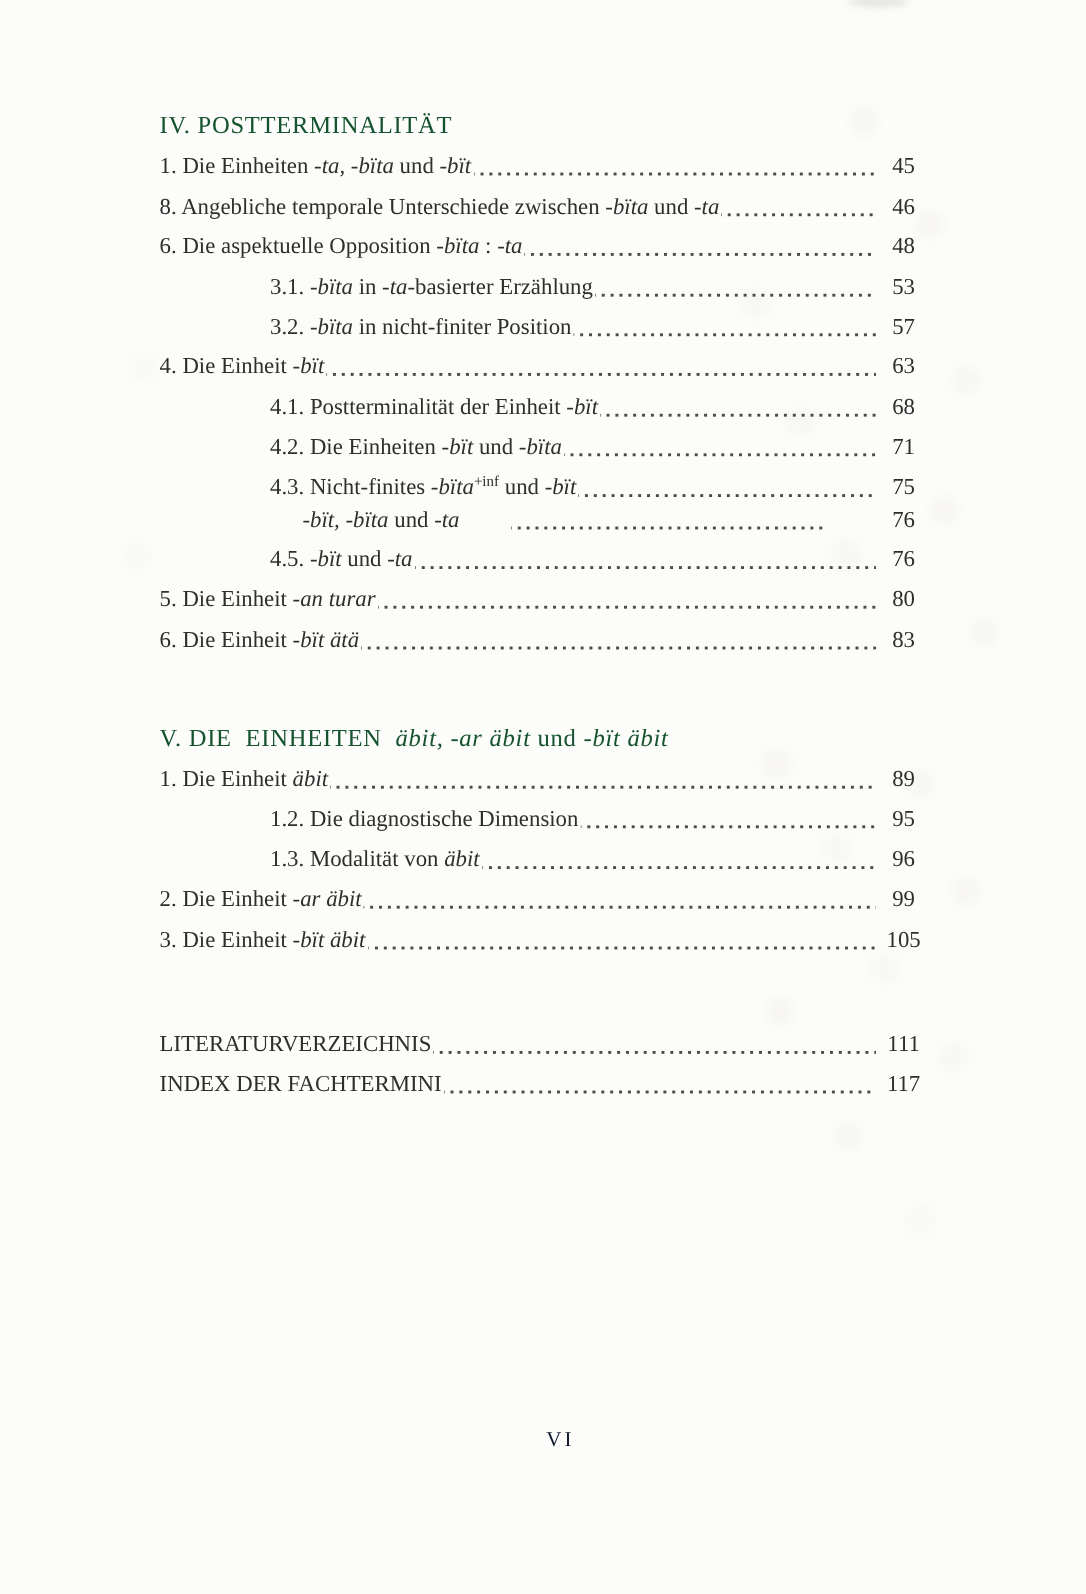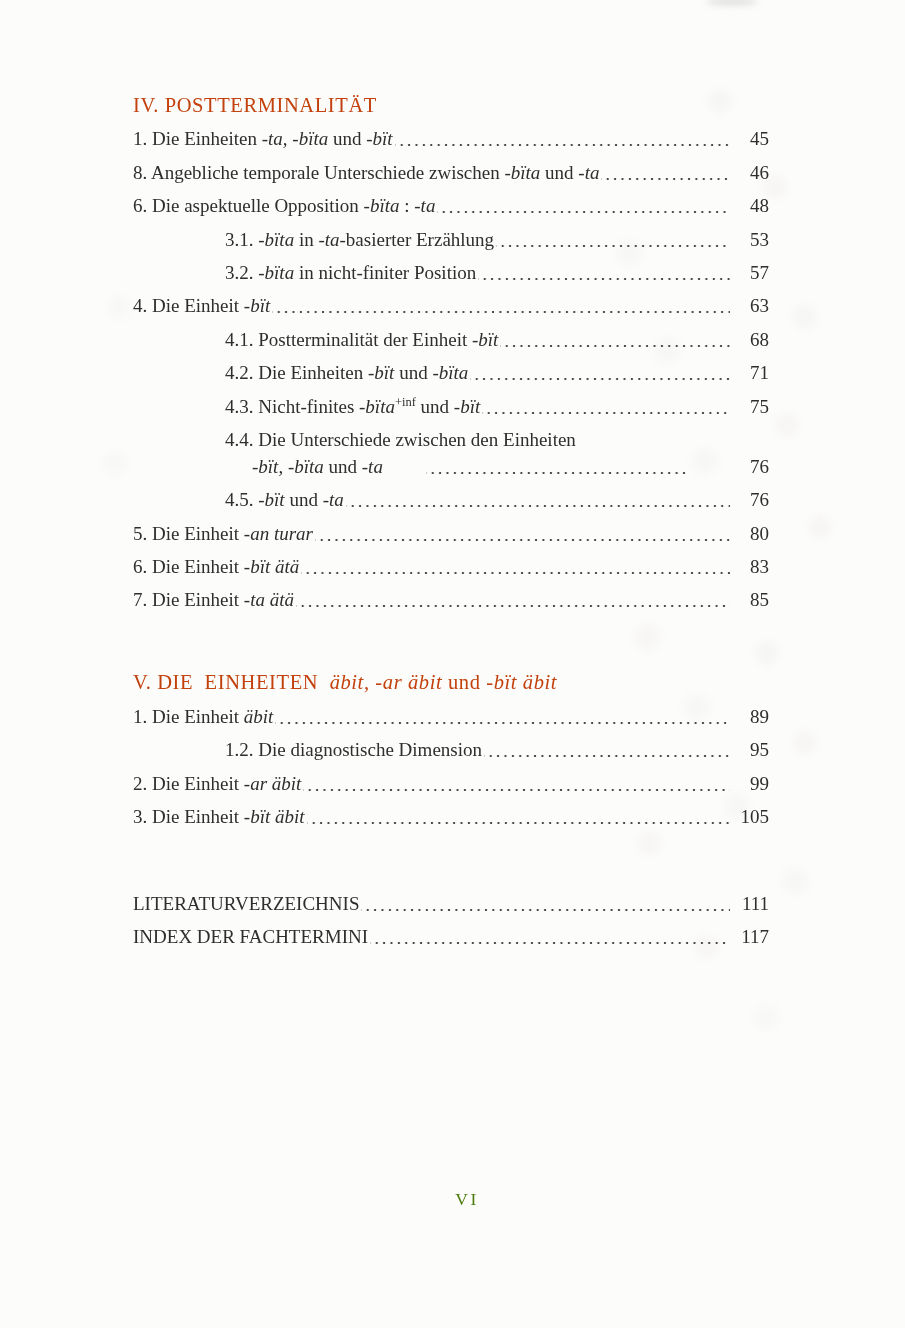--- a/index.html
+++ b/index.html
@@ -43,40 +43,40 @@
     pointer-events: none;
   }
   .toc {
     position: absolute; left: 133px; top: 92px; width: 636px;
     font-size: 19px; line-height: 27px;
   }
   .section + .section { margin-top: 56px; }
   .section.last { margin-top: 60px; }
   .heading {
     font-size: 20.5px; letter-spacing: .6px; line-height: 27px;
-    white-space: pre; color: #c2410c;
+    white-space: pre; color: #14532d;
   }
   .row { display: flex; margin-top: 6.4px; }
   .row.cont { margin-top: 0; }
   .row.lvl1 { padding-left: 92px; }
   .row.lvl2 { padding-left: 119px; gap: 41px; }
   .title { flex: 0 0 auto; white-space: pre; }
   .title i { }
   .title sup { font-size: 12.5px; line-height: 0; font-style: normal; vertical-align: super; }
   .leader {
     flex: 1 1 0; min-width: 14px; margin: 0 2px;
     background-image: radial-gradient(circle, #4c4a46 1.15px, rgba(0,0,0,0) 1.5px);
     background-size: 7.4px 4px;
     background-repeat: repeat-x;
     background-position: 3px calc(100% - 5px);
   }
-  .pagenum { flex: 0 0 auto; min-width: 32px; text-align: right; padding-left: 5px; }
+  .pagenum { flex: 0 0 auto; min-width: 32px; text-align: center; padding-left: 5px; }
   .folio {
     position: absolute; left: 437px; top: 1186px; width: 60px;
-    text-align: center; font-size: 17.5px; letter-spacing: 2.5px; color: #4d7c0f;
+    text-align: center; font-size: 17.5px; letter-spacing: 2.5px; color: #0f172a;
     line-height: 27px;
   }
 </style>
 </head>
 <body>
 
 <div class="page">
   <div class="ghosts"></div>
   <div class="top-smudge"></div>
 
@@ -121,60 +121,57 @@
         <div class="row lvl1">
           <span class="title"><span>4.2. Die Einheiten </span><i>-bït</i><span> und </span><i>-bïta</i></span>
           <span class="leader"></span>
           <span class="pagenum">71</span>
         </div>
         <div class="row lvl1">
           <span class="title"><span>4.3. Nicht-finites </span><i>-bïta</i><sup>+inf</sup><span> und </span><i>-bït</i></span>
           <span class="leader"></span>
           <span class="pagenum">75</span>
         </div>
-        <div class="row lvl1">
-          <span class="title"><span>4.4. Die Unterschiede zwischen den Einheiten</span></span>
-        </div>
         <div class="row lvl2 cont">
           <span class="title"><i>-bït, -bïta</i><span> und </span><i>-ta</i></span>
           <span class="leader"></span>
           <span class="pagenum">76</span>
         </div>
         <div class="row lvl1">
           <span class="title"><span>4.5. </span><i>-bït</i><span> und </span><i>-ta</i></span>
           <span class="leader"></span>
           <span class="pagenum">76</span>
         </div>
         <div class="row lvl0">
           <span class="title"><span>5. Die Einheit </span><i>-an turar</i></span>
           <span class="leader"></span>
           <span class="pagenum">80</span>
         </div>
         <div class="row lvl0">
           <span class="title"><span>6. Die Einheit </span><i>-bït ätä</i></span>
           <span class="leader"></span>
           <span class="pagenum">83</span>
         </div>
-        <div class="row lvl0">
-          <span class="title"><span>7. Die Einheit </span><i>-ta ätä</i></span>
-          <span class="leader"></span>
-          <span class="pagenum">85</span>
-        </div>
       </section>
       <section class="section">
         <div class="heading"><span>V. DIE  EINHEITEN  </span><i>äbit, -ar äbit</i><span> und </span><i>-bït äbit</i></div>
         <div class="row lvl0">
           <span class="title"><span>1. Die Einheit </span><i>äbit</i></span>
           <span class="leader"></span>
           <span class="pagenum">89</span>
         </div>
         <div class="row lvl1">
           <span class="title"><span>1.2. Die diagnostische Dimension</span></span>
           <span class="leader"></span>
           <span class="pagenum">95</span>
+        </div>
+        <div class="row lvl1">
+          <span class="title"><span>1.3. Modalität von </span><i>äbit</i></span>
+          <span class="leader"></span>
+          <span class="pagenum">96</span>
         </div>
         <div class="row lvl0">
           <span class="title"><span>2. Die Einheit </span><i>-ar äbit</i></span>
           <span class="leader"></span>
           <span class="pagenum">99</span>
         </div>
         <div class="row lvl0">
           <span class="title"><span>3. Die Einheit </span><i>-bït äbit</i></span>
           <span class="leader"></span>
           <span class="pagenum">105</span>

